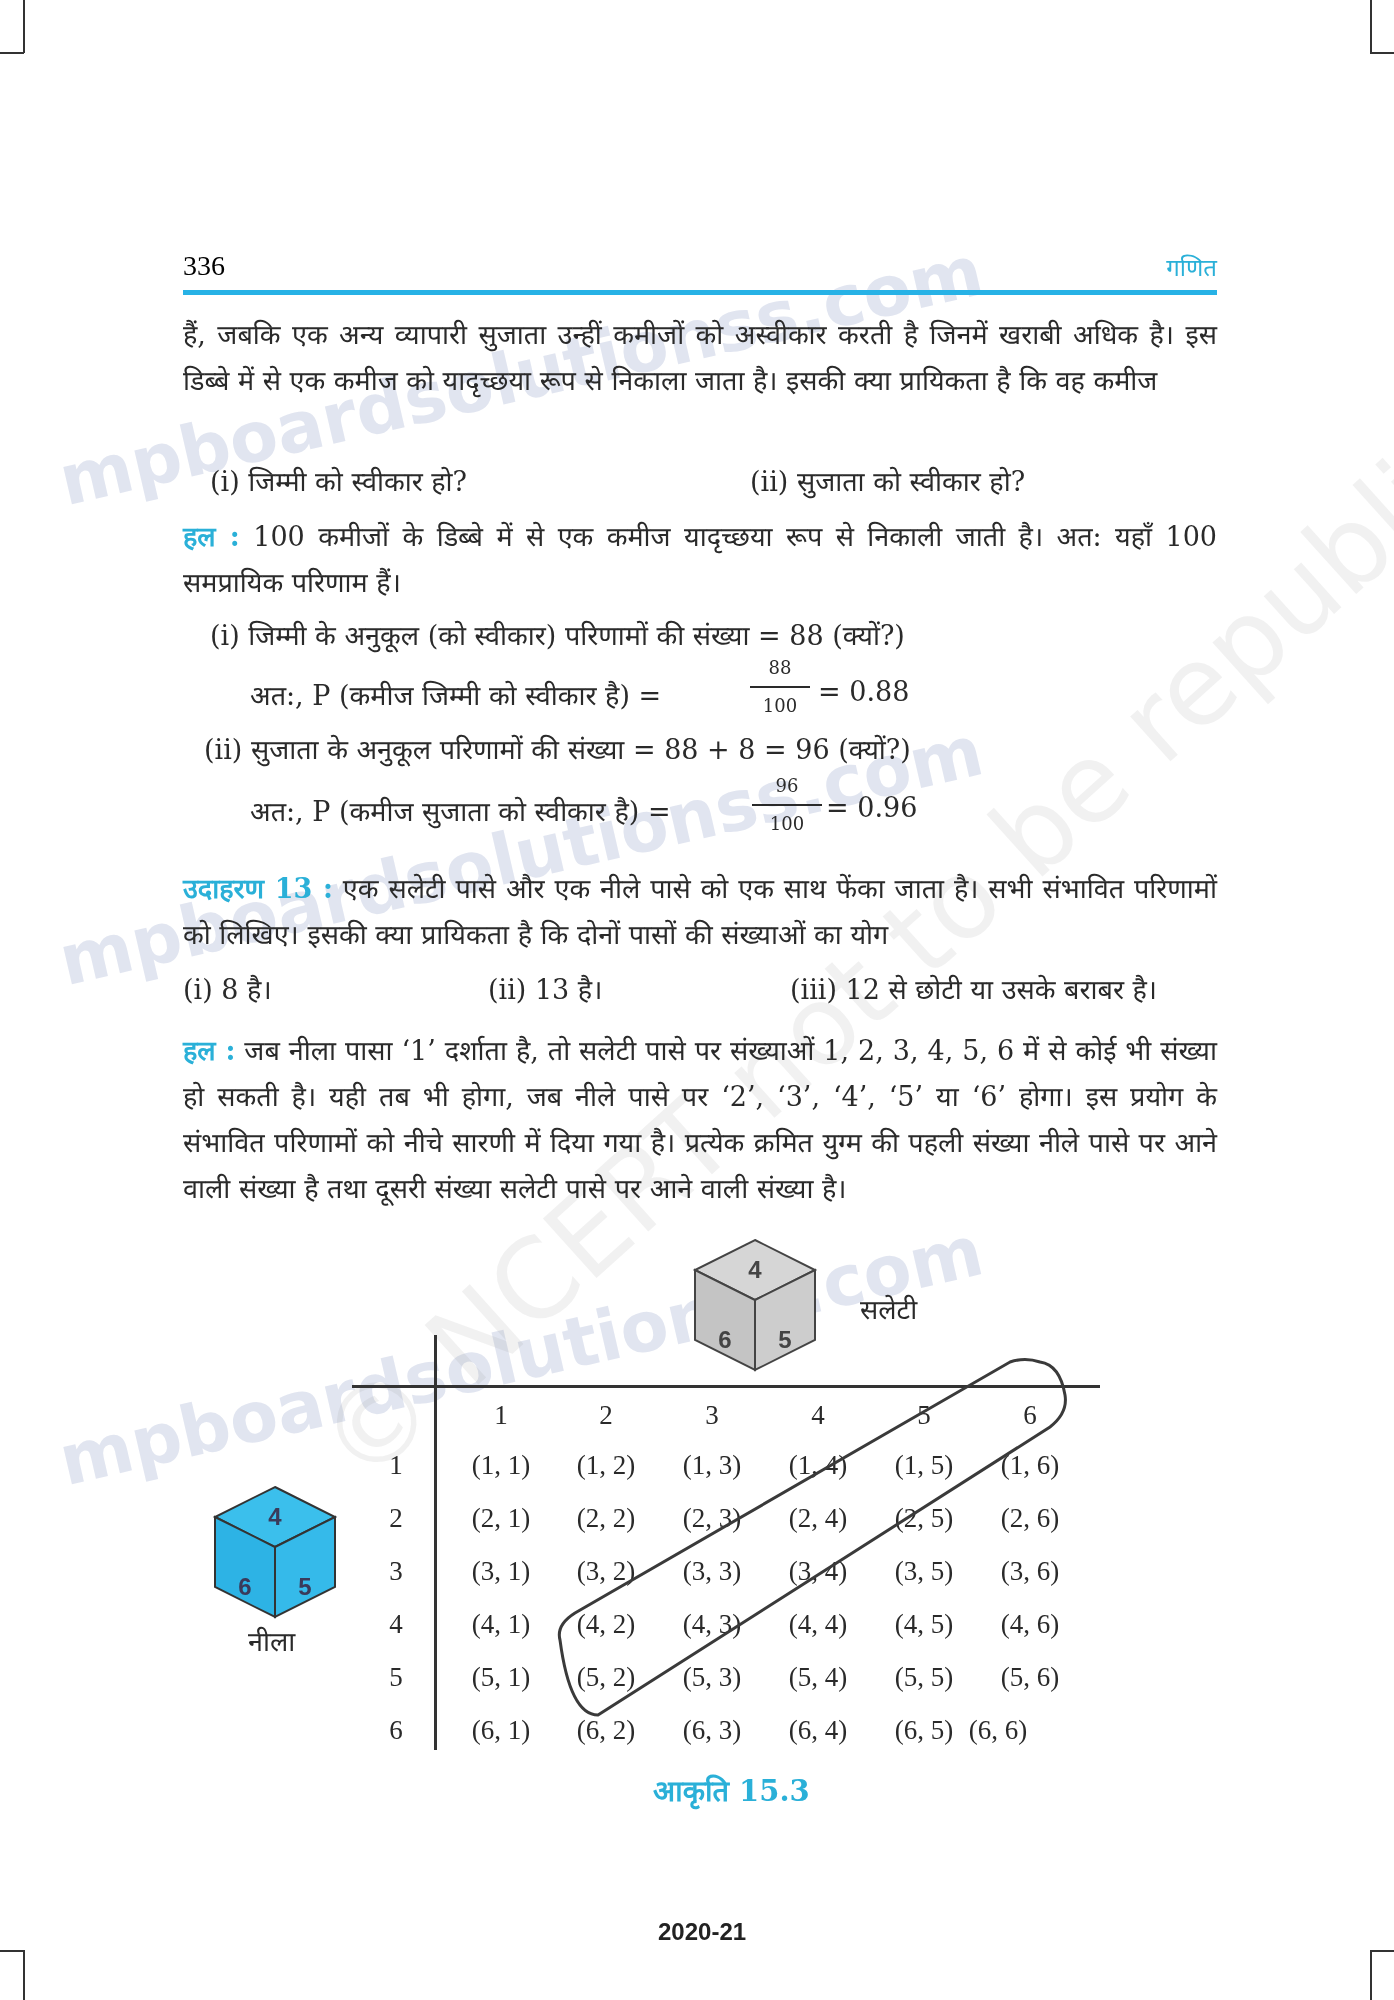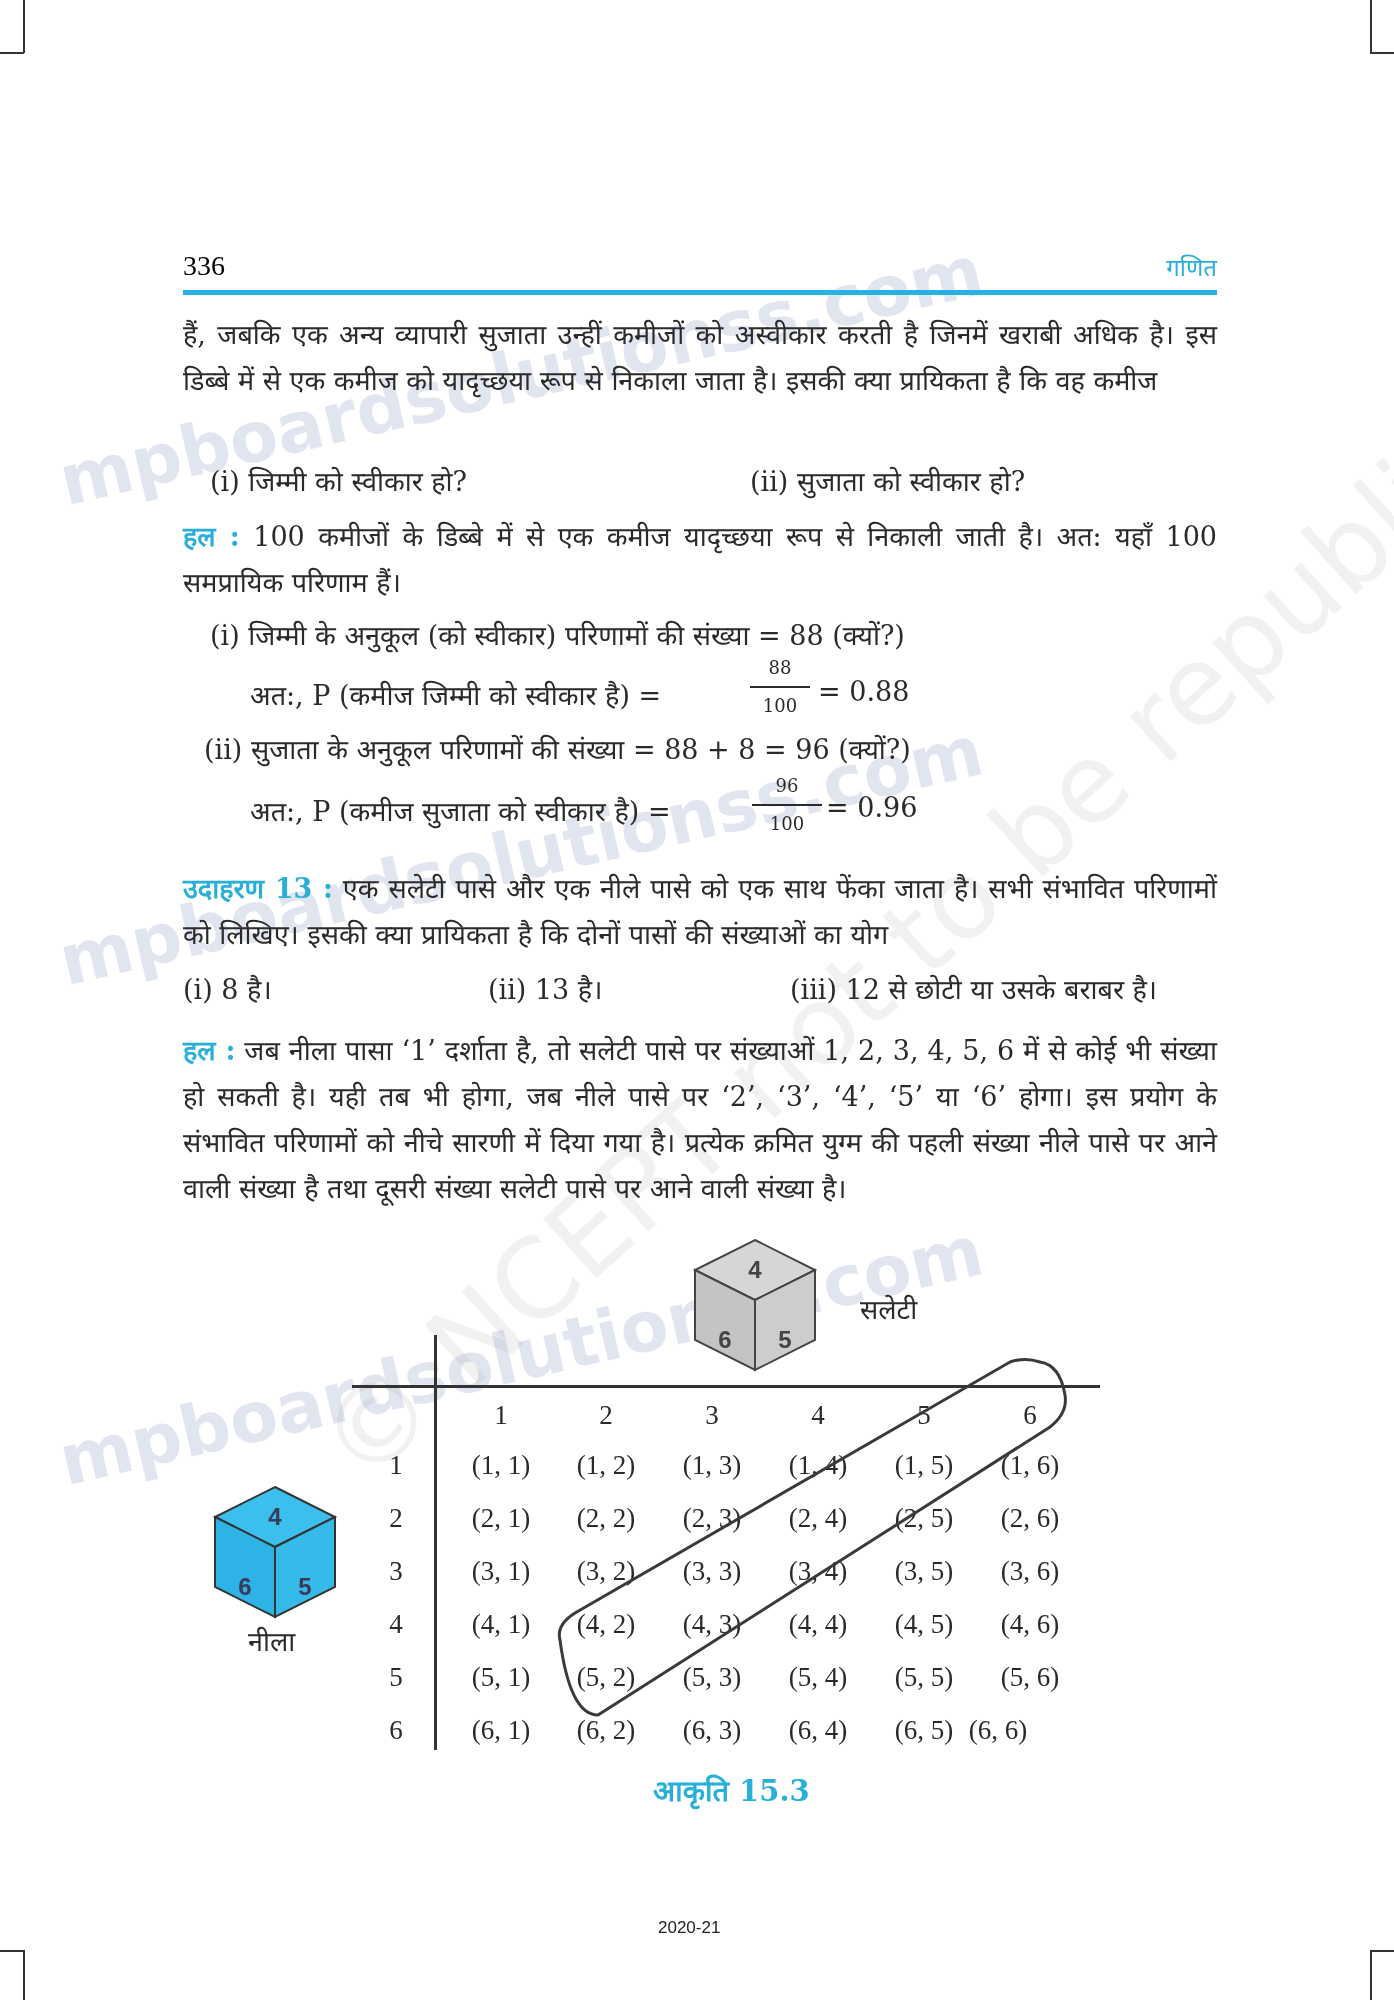--- a/index.html
+++ b/index.html
@@ -24,21 +24,21 @@
   .para {
     position: absolute; left: 183px; width: 1034px; font-size: 27px; line-height: 46px;
     text-align: justify; text-align-last: left;
   }
   .accent { color: #2ab0d8; font-weight: bold; }
   .line { position: absolute; font-size: 27px; white-space: nowrap; }
   .frac { position: absolute; font-size: 18px; text-align: center; }
   .frac .bar { height: 2px; background: #2a2a2a; margin: 2px 0; }
   .tbl-txt { position: absolute; font-size: 27px; font-family: "Liberation Serif", serif; text-align: center; width: 100px; }
   .caption { position: absolute; left: 620px; top: 1770px; font-size: 29px; font-weight: bold; color: #2ab0d8; margin-left: 33px; }
-  .footer { position: absolute; left: 658px; top: 1918px; font-size: 17px; font-family: "Liberation Sans", sans-serif; color: #222; }
+  .footer { position: absolute; left: 658px; top: 1918px; font-size: 24px; font-family: "Liberation Sans", sans-serif; color: #222; font-weight: bold; }
 </style>
 </head>
 <body>
 
 <div class="crop" style="left:23px;top:0;width:2px;height:53px;"></div>
 <div class="crop" style="left:0;top:52px;width:24px;height:2px;"></div>
 <div class="crop" style="left:1370px;top:0;width:2px;height:53px;"></div>
 <div class="crop" style="left:1370px;top:52px;width:24px;height:2px;"></div>
 <div class="crop" style="left:23px;top:1950px;width:2px;height:50px;"></div>
 <div class="crop" style="left:0;top:1950px;width:24px;height:2px;"></div>

